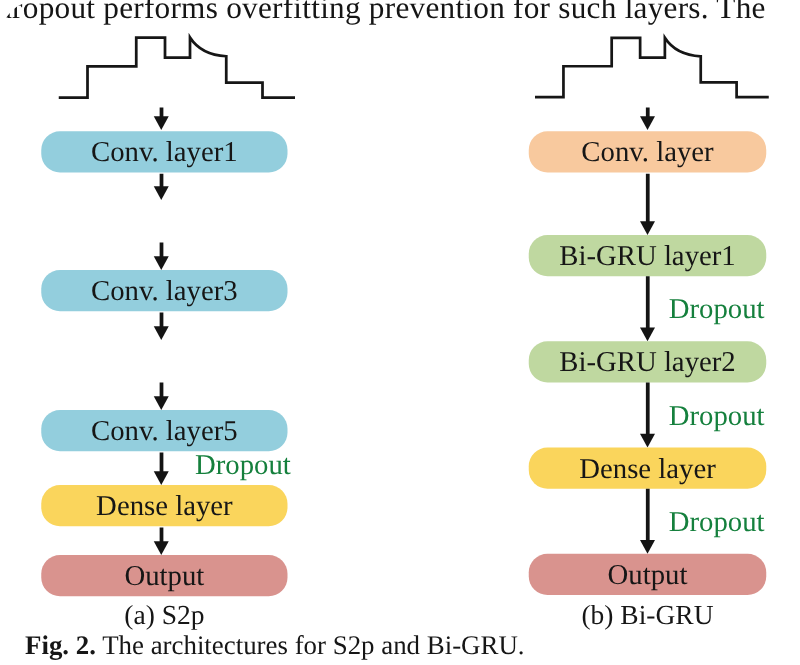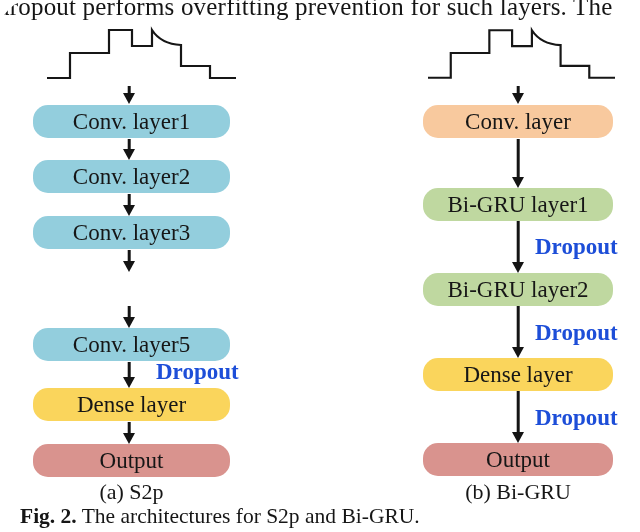--- a/index.html
+++ b/index.html
@@ -22,21 +22,21 @@
   .box.conv2{background:var(--conv-orange,#F8C99E);}
   .box.gru{background:var(--gru-green,#BFD8A0);}
   .box.dense{background:var(--dense-yellow,#FAD55C);justify-content:center;}
   .box.output{background:var(--output-red,#D9938E);}
   .w-left{width:197px;left:33px;}
   .w-right{width:190px;left:423px;}
   .arrow{position:absolute;width:14px;}
   .arrow .shaft{position:absolute;left:50%;transform:translateX(-50%);top:0;bottom:9px;width:2.6px;background:#141414;}
   .arrow .head{position:absolute;left:50%;transform:translateX(-50%);bottom:0;width:0;height:0;
     border-left:6.5px solid transparent;border-right:6.5px solid transparent;border-top:11px solid #141414;}
-  .edge-label{position:absolute;font-size:23px;color:#1d4ed8;white-space:nowrap;font-weight:bold;}
+  .edge-label{position:absolute;font-size:23px;color:#15803d;white-space:nowrap;}
   .sub-caption{position:absolute;font-size:22px;text-align:center;color:#161616;font-family:Liberation Serif, serif;}
   .fig-caption{position:absolute;left:0;top:504px;font-size:21.5px;color:#161616;white-space:nowrap;padding-left:20px;}
   .fig-caption b{font-weight:bold;}
 </style>
 </head>
 <body>
 
 <div class="page">
 
   <div class="top-text">dropout performs overfitting prevention for such layers. The</div>
@@ -49,23 +49,20 @@
       <i class="shaft"></i>
       <b class="head"></b>
     </div>
   <div class="box conv w-left" style="top:105px">
       <span>Conv. layer1</span>
     </div>
 
   <div class="arrow" style="left:122px;top:139px;height:21px">
       <i class="shaft"></i>
       <b class="head"></b>
-    </div>
-  <div class="box conv w-left" style="top:160px">
-      <span>Conv. layer2</span>
     </div>
 
   <div class="arrow" style="left:122px;top:194px;height:22px">
       <i class="shaft"></i>
       <b class="head"></b>
     </div>
   <div class="box conv w-left" style="top:216px">
       <span>Conv. layer3</span>
     </div>
 

